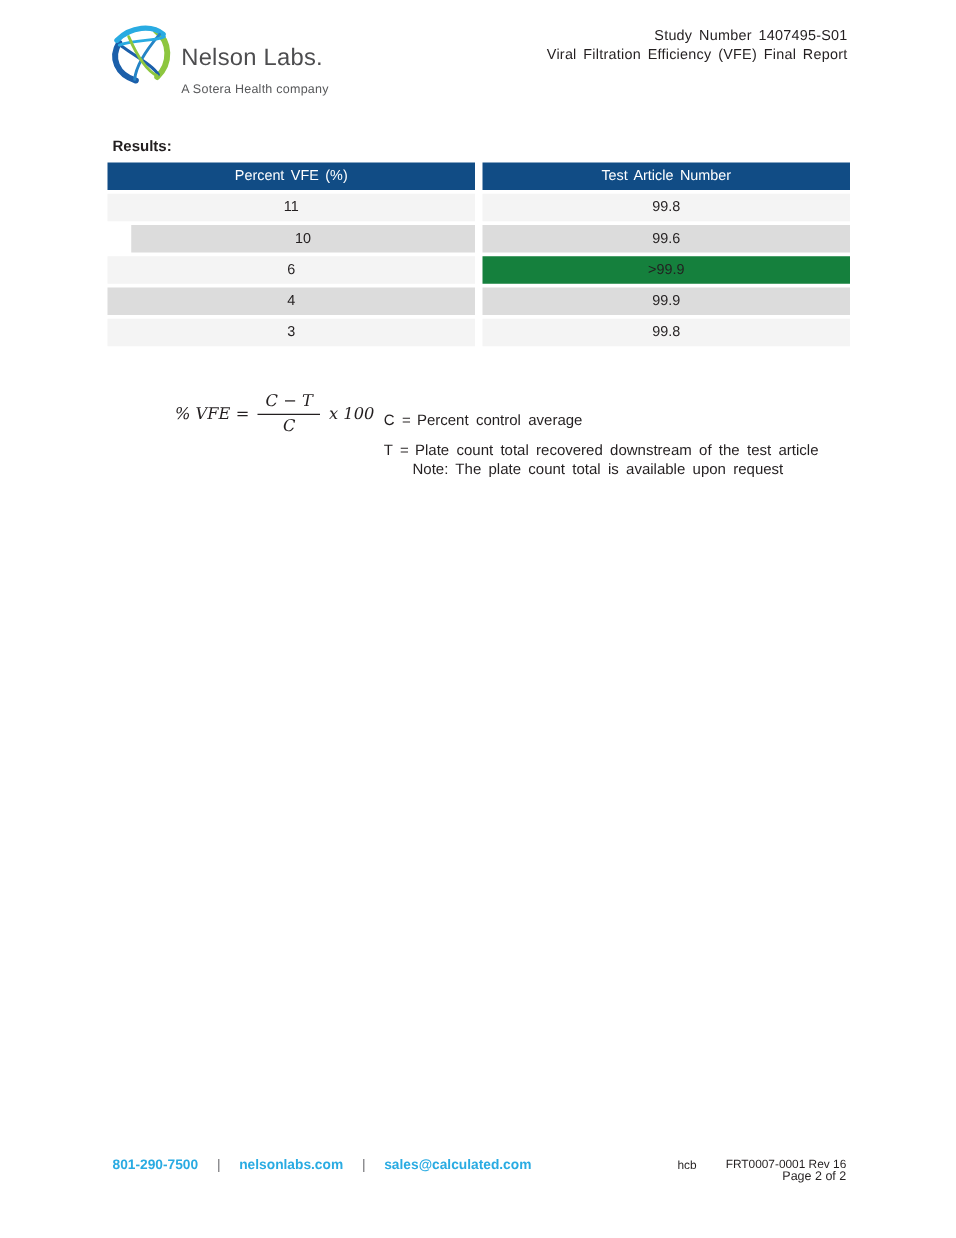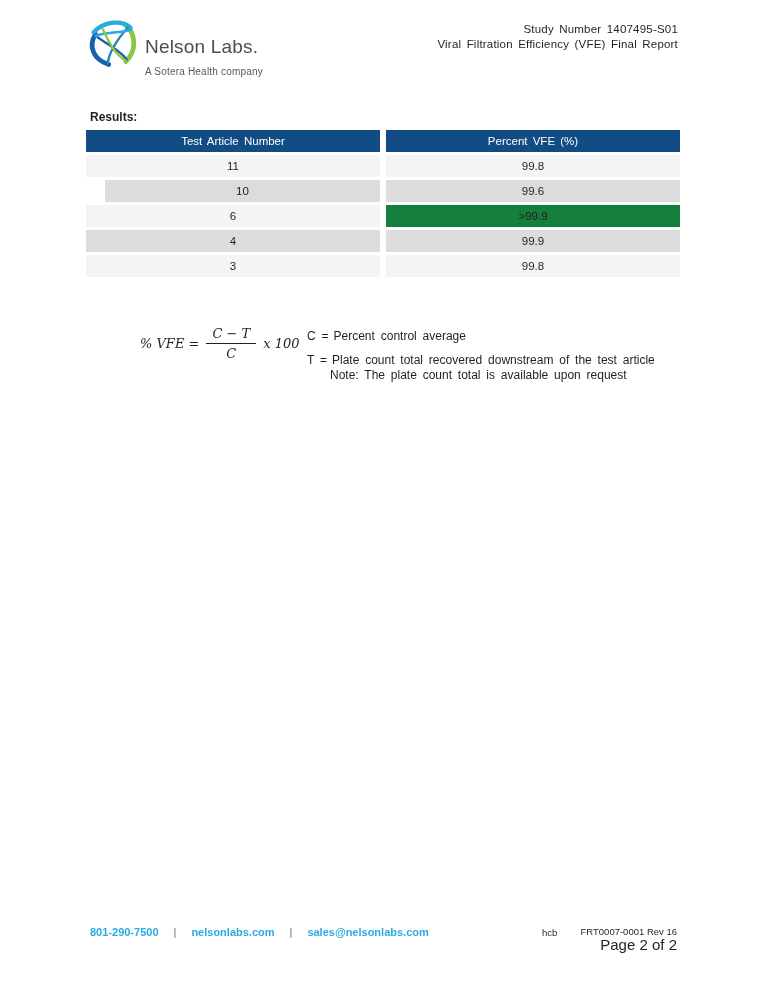--- a/index.html
+++ b/index.html
@@ -94,21 +94,21 @@
     position: absolute;
     left: 90px;
     top: 291px;
     font-size: 12px;
     word-spacing: 2.5px;
     letter-spacing: 0.1px;
   }
   .formula {
     position: absolute;
     left: 140px;
-    top: 326px;
+    top: 314px;
     display: flex;
     align-items: center;
     font-family: "DejaVu Serif", serif;
     font-style: italic;
     font-size: 13px;
   }
   .formula .lhs { margin-right: 7px; }
   .frac {
     display: inline-flex;
     flex-direction: column;
@@ -163,21 +163,21 @@
     position: absolute;
     right: 88px;
     top: 926px;
     font-size: 9.5px;
     text-align: right;
   }
   .footer-page {
     position: absolute;
     right: 88px;
     top: 936px;
-    font-size: 15px;
+    font-size: 10px;
     text-align: right;
   }
 </style>
 </head>
 <body>
 
 <div class="page">
 
   <div class="logo">
     <span class="logo-icon">
@@ -204,22 +204,22 @@
   </div>
 
   <div class="header-right">
     <div>Study Number 1407495-S01</div>
     <div>Viral Filtration Efficiency (VFE) Final Report</div>
   </div>
 
   <div class="results-heading">Results:</div>
 
   <div class="vfe-table">
+    <div class="cell head" style="background: rgb(17, 76, 133);">Percent VFE (%)</div>
     <div class="cell head" style="background: rgb(17, 76, 133);">Test Article Number</div>
-    <div class="cell head" style="background: rgb(17, 76, 133);">Percent VFE (%)</div>
 
     <div class="cell body r0" style="background: rgb(244, 244, 244);">11</div>
     <div class="cell body r0" style="background: rgb(244, 244, 244);">99.8</div>
 
     <div class="cell body r1" style="background: rgb(220, 220, 220); margin-left: 19px;">10</div>
     <div class="cell body r1" style="background: rgb(220, 220, 220);">99.6</div>
 
     <div class="cell body r2" style="background: rgb(244, 244, 244);">6</div>
     <div class="cell body r2" style="background: #15803d;">&gt;99.9</div>
 
@@ -250,19 +250,19 @@
       <span>Plate count total recovered downstream of the test article</span>
     </div>
     <div class="legend-note">Note: The plate count total is available upon request</div>
   </div>
 
   <div class="footer-links">
     <a class="footer-link">801-290-7500</a>
     <span class="footer-sep">|</span>
     <a class="footer-link">nelsonlabs.com</a>
     <span class="footer-sep">|</span>
-    <a class="footer-link">sales@nelsonlabs.com</a>
+    <a class="footer-link">sales@calculated.com</a>
   </div>
   <div class="footer-initials">hcb</div>
   <div class="footer-formref">FRT0007-0001 Rev 16</div>
   <div class="footer-page">Page 2 of 2</div>
 
 </div>
 
 </body></html>

